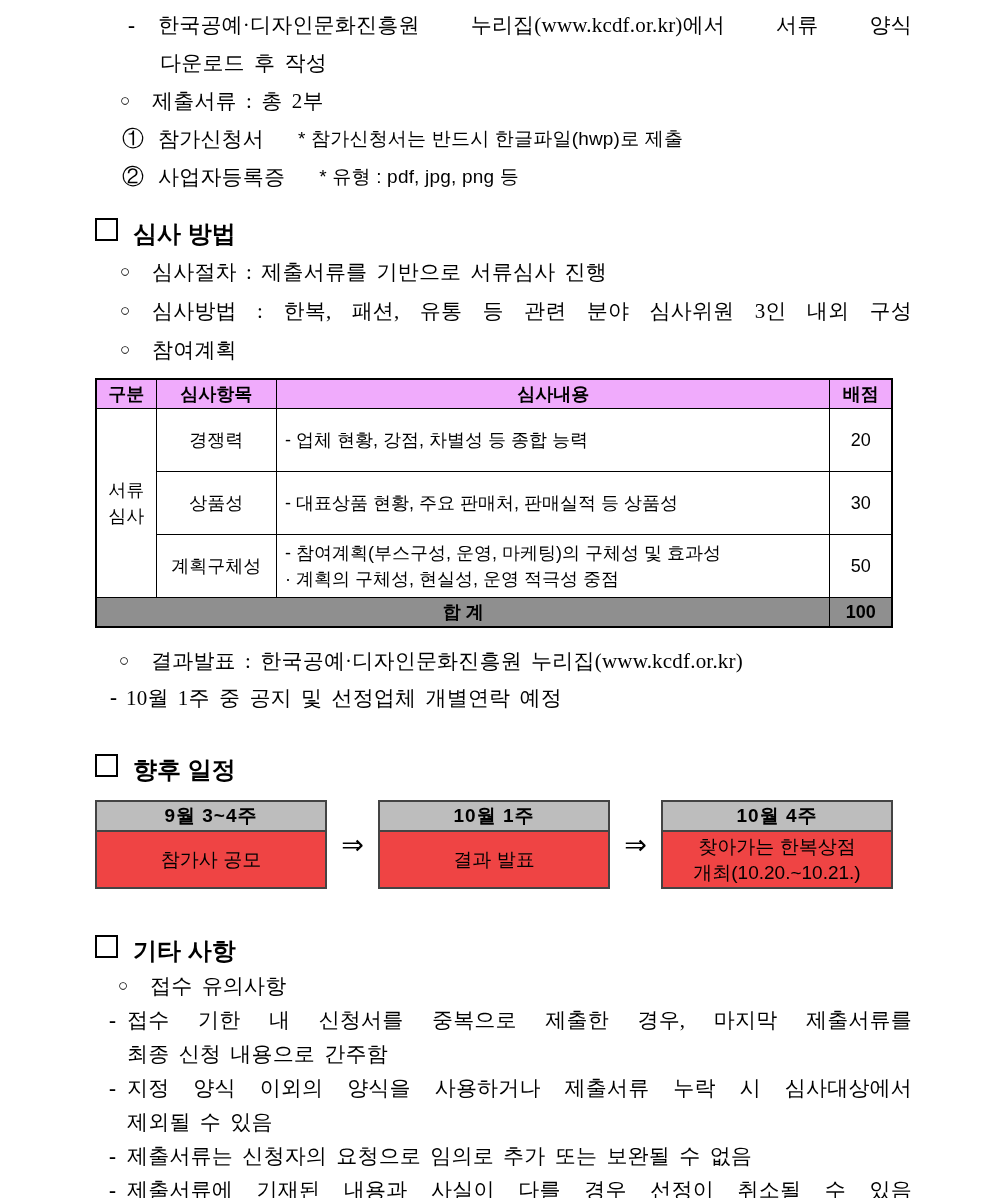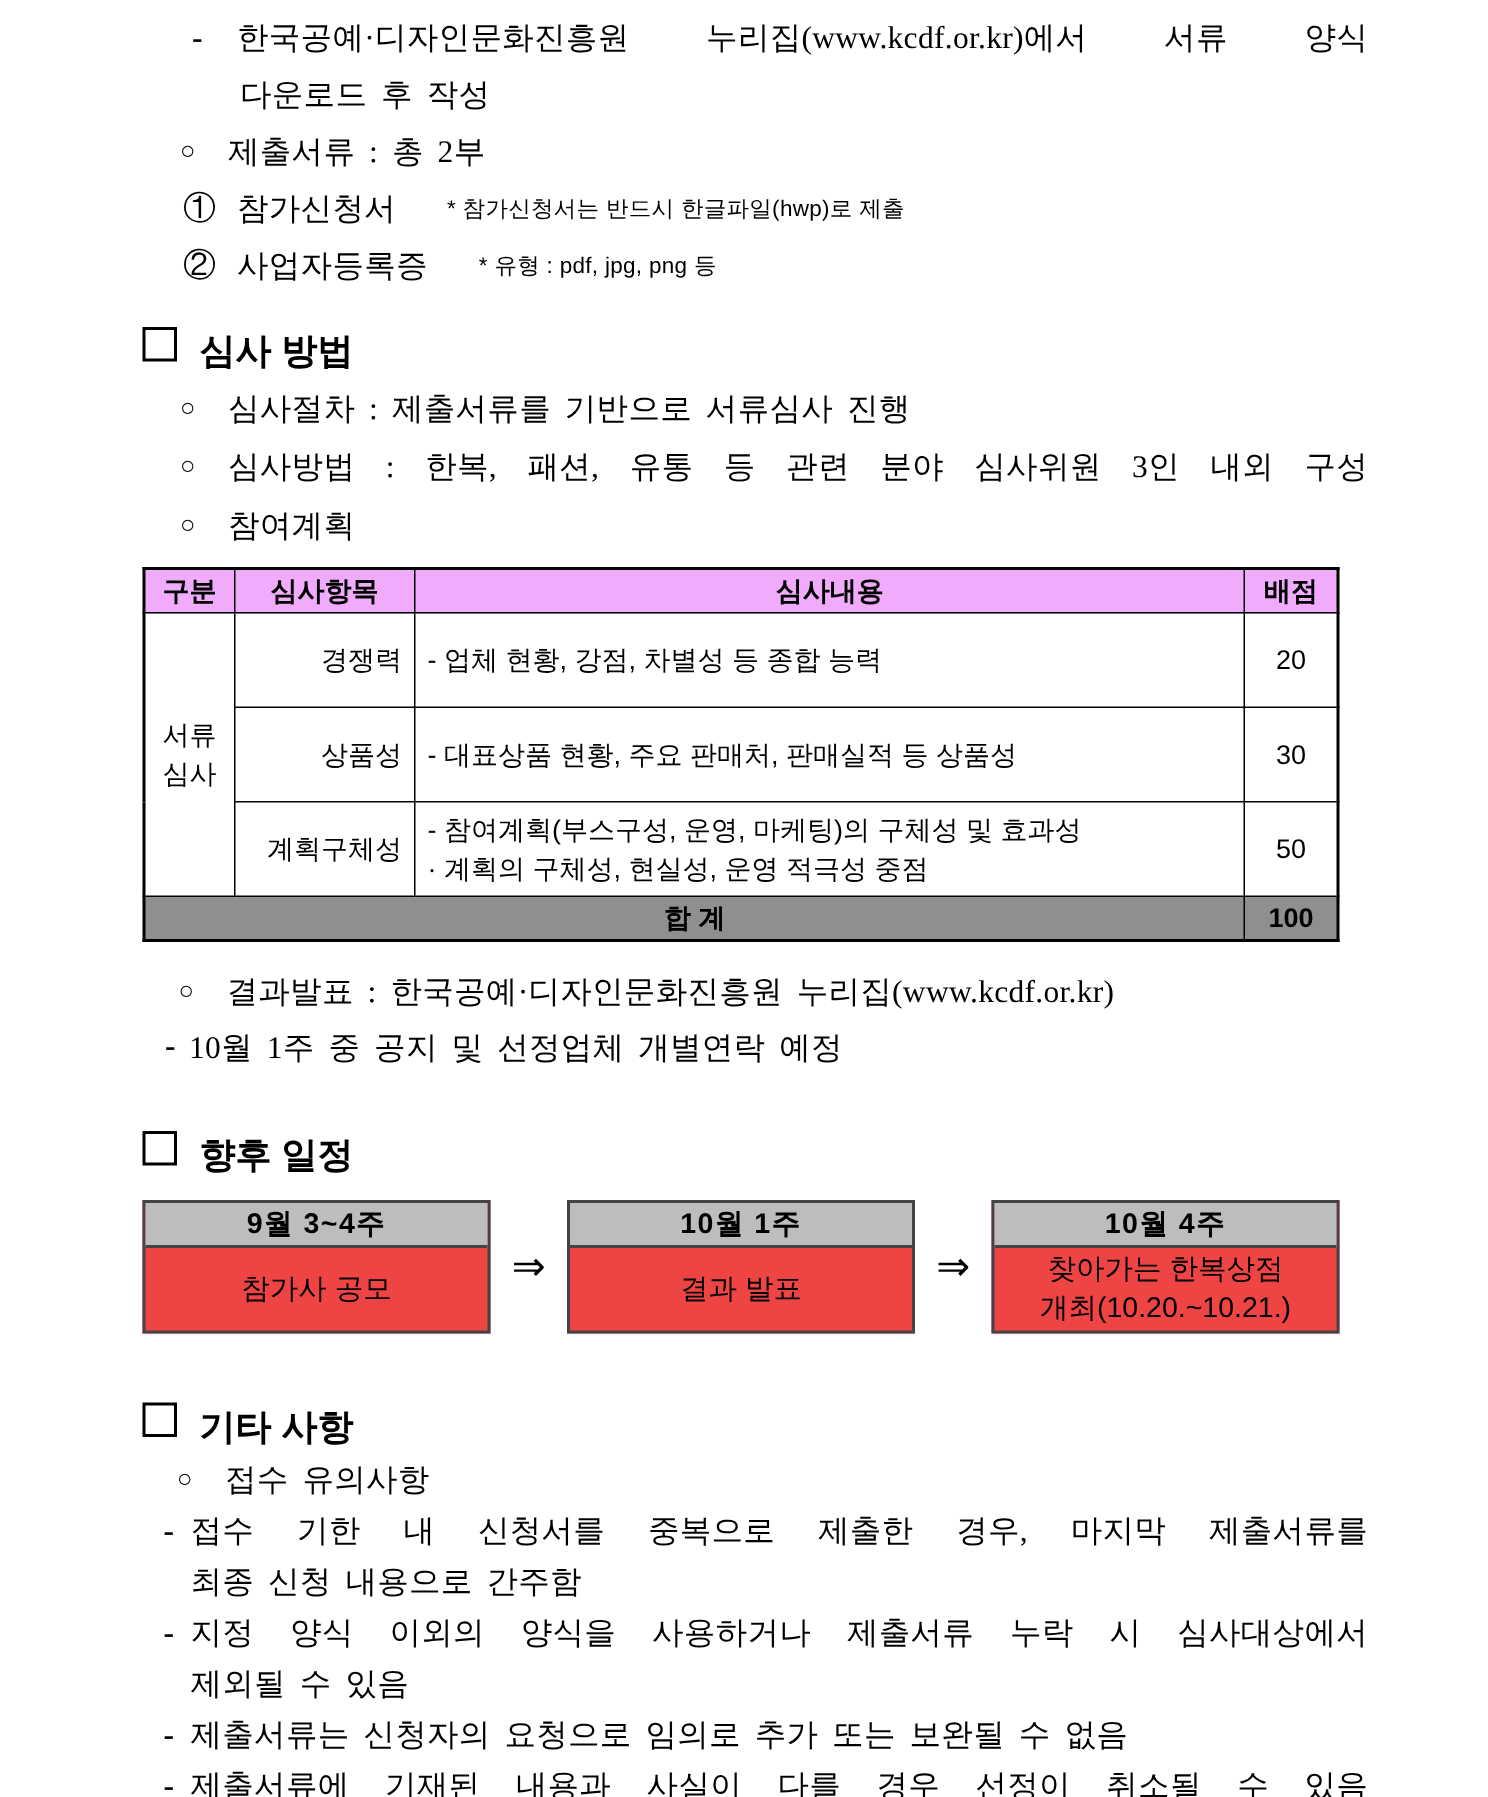--- a/index.html
+++ b/index.html
@@ -11,41 +11,41 @@
   }
   
   .line{display:flex;align-items:center;min-height:38px;font-size:21px;letter-spacing:.2px;word-spacing:.18em;}
   .line .txt{flex:1;}
   .stretch .txt{text-align:justify;text-align-last:justify;}
   .marker{flex:0 0 auto;display:inline-block;}
   .m-dash{width:30px;margin-left:33px;font-weight:bold;}
   .m-circle{width:32px;margin-left:25px;font-size:17px;}
   .m-num{width:36px;margin-left:27px;font-size:22px;}
   .indent-cont{padding-left:65px;}
-  .note{font-family:"Liberation Sans","DejaVu Sans",sans-serif;font-size:15px;word-spacing:normal;margin-left:34px;flex:0 0 auto;}
+  .note{font-family:"Liberation Sans","DejaVu Sans",sans-serif;font-size:19px;word-spacing:normal;margin-left:34px;flex:0 0 auto;}
   .lbl{flex:0 0 auto;}
 
   
   .heading{display:flex;align-items:flex-start;height:34px;margin-top:22px;
     font-family:"Liberation Sans","DejaVu Sans",sans-serif;font-weight:bold;font-size:24px;}
   .sq{width:19px;height:19px;border:2px solid #000;background:#fff;margin-right:15px;flex:0 0 auto;}
   .heading.h2{margin-top:38px;}
   .heading.h3{margin-top:46px;}
 
   
   .review .line{min-height:39px;}
 
   
   table.score{border-collapse:collapse;margin-top:9px;width:798px;table-layout:fixed;
     font-family:"Liberation Sans","DejaVu Sans",sans-serif;font-size:18px;}
   table.score td,table.score th{border:1px solid #000;padding:0 8px;vertical-align:middle;}
   table.score{border:2px solid #000;}
   table.score thead th{background:#f0abfc;height:28px;font-weight:bold;text-align:center;padding:0 4px;}
   td.cgroup{text-align:center;white-space:pre-line;line-height:26px;}
-  td.citem{text-align:right;height:62px;}
+  td.citem{text-align:center;height:62px;}
   td.ccontent{text-align:left;line-height:26px;}
   td.cscore{text-align:center;}
   tr.total td{background:#8f8f8f;height:28px;font-weight:bold;text-align:center;}
 
   
   .result{margin-top:14px;}
   .result .line{min-height:37px;}
   .result .m-circle{margin-left:24px;}
   .result .m-dash{margin-left:15px;width:16px;}
 

